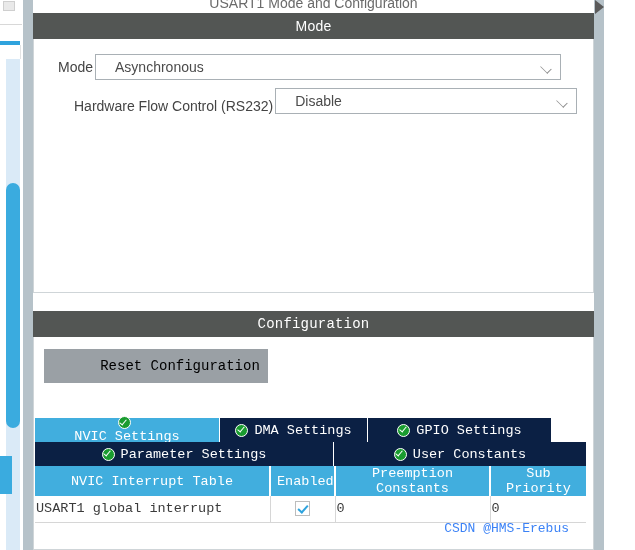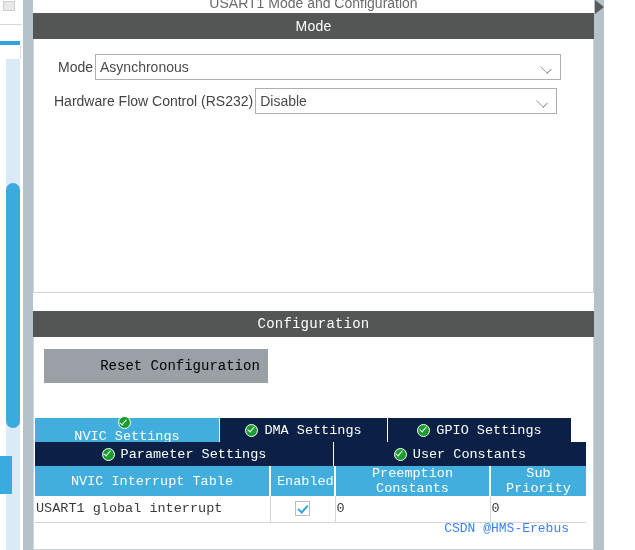--- a/index.html
+++ b/index.html
@@ -147,21 +147,21 @@
     border-top: none;
     box-sizing: border-box;
   }
   .form-row {
     position: absolute;
     display: flex;
     align-items: center;
     height: 26px;
   }
   #row-mode { left: 24px; top: 15px; width: 503px; }
-  #row-hfc  { left: 20px; top: 49px; width: 503px; }
+  #row-hfc  { left: 40px; top: 49px; width: 503px; align-items: flex-end; }
 
   .form-label {
     font-size: 14px;
     color: #444;
     white-space: nowrap;
     padding-right: 2px;
   }
   .combo {
     flex: 1;
     height: 26px;
@@ -171,20 +171,21 @@
     align-items: center;
     position: relative;
     box-sizing: border-box;
   }
   .combo-value {
     padding-left: 4px;
     font-size: 14px;
     color: #4b4b4b;
     white-space: nowrap;
     overflow: hidden;
+    margin-left: 15px;
   }
   .combo-arrow {
     position: absolute;
     right: 9px;
     top: 8px;
     width: 9px; height: 9px;
     border-right: 1.6px solid #8a8a8a;
     border-bottom: 1.6px solid #8a8a8a;
     transform: rotate(45deg) scaleY(0.62);
   }
@@ -266,21 +267,21 @@
     position: absolute;
     left: 2.4px;
     top: 0.8px;
     width: 3px; height: 6px;
     border-right: 1.6px solid #ffffff;
     border-bottom: 1.6px solid #ffffff;
     transform: rotate(40deg);
   }
 
   .tab-r1-0 { width: 185px; flex-direction: column; }
-  .tab-r1-1 { width: 168px; }
+  .tab-r1-1 { width: 148px; }
   .tab-r1-2 { width: 183px; }
   .tab-r2-0 { width: 299px; }
   .tab-r2-1 { width: 252px; }
 
   
   #nvic-table {
     position: absolute;
     left: 1px;
     top: 129px;
     width: 551px;

